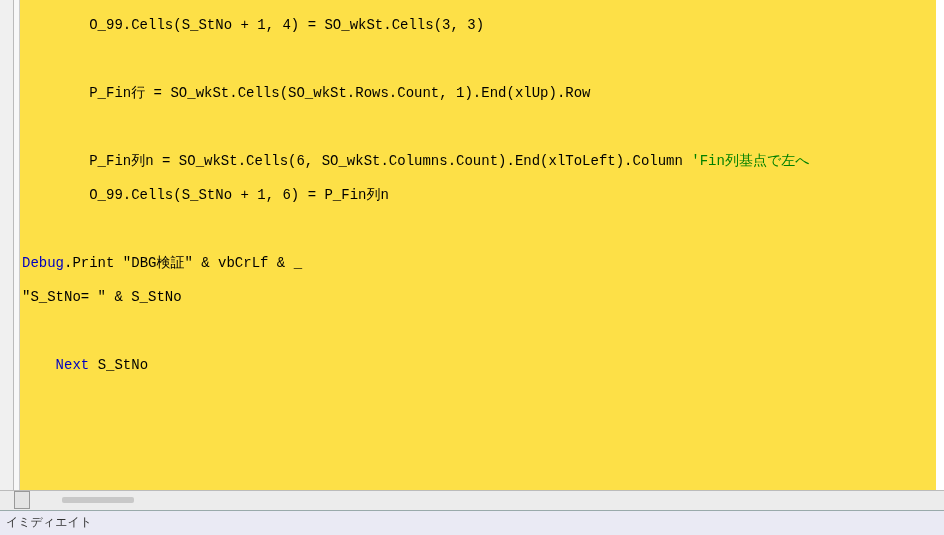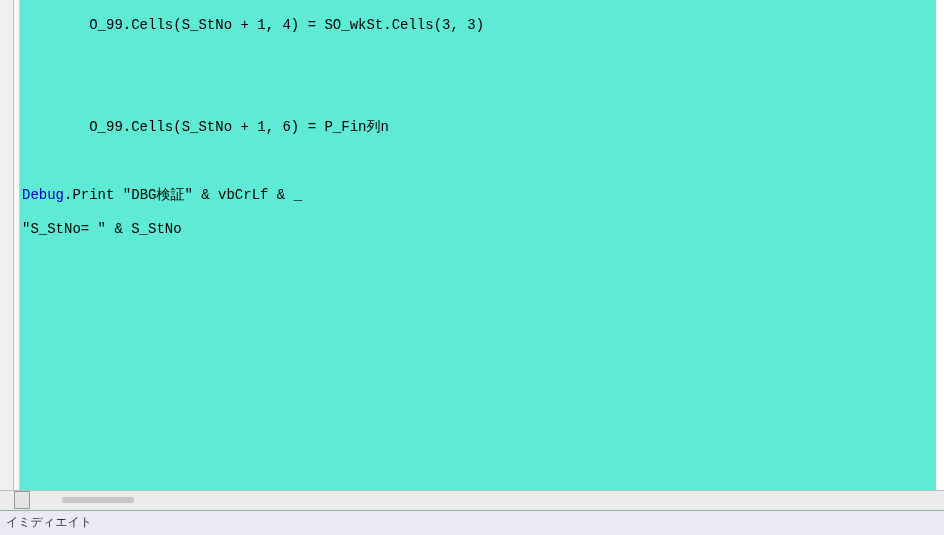--- a/index.html
+++ b/index.html
@@ -33,21 +33,21 @@
     background: #f8f8f8;
     border-right: 1px solid #ccc;
   }
   .code-area {
     position: absolute;
     left: 20px;
     top: 0;
     right: 8px;
     height: 490px;
     overflow: hidden;
-    background: #5eead4;
+    background: #fde047;
   }
   .code-inner {
     padding: 0 0 0 2px;
     white-space: pre;
   }
   .ln { display: block; height: 18px; line-height: 18px; }
   .kw { color: #0000c0; }
   .cm { color: #008000; }
   .id { color: #000; }
   .bottom-strip {
@@ -94,26 +94,29 @@
 
 <div class="outer">
 
   <div class="left-rail"></div>
   <div class="left-inner"></div>
 
   <div class="code-area">
     <div class="code-inner">
 <span class="ln id">        O_99.Cells(S_StNo + 1, 4) = SO_wkSt.Cells(3, 3)</span>
 <span class="ln"></span>
+<span class="ln id">        P_Fin行 = SO_wkSt.Cells(SO_wkSt.Rows.Count, 1).End(xlUp).Row</span>
 <span class="ln"></span>
+<span class="ln"><span class="id">        P_Fin列n = SO_wkSt.Cells(6, SO_wkSt.Columns.Count).End(xlToLeft).Column </span><span class="cm">'Fin列基点で左へ</span></span>
 <span class="ln id">        O_99.Cells(S_StNo + 1, 6) = P_Fin列n</span>
 <span class="ln"></span>
 <span class="ln"><span class="kw">Debug</span><span class="id">.Print "DBG検証" &amp; vbCrLf &amp; _</span></span>
 <span class="ln id">"S_StNo= " &amp; S_StNo</span>
 <span class="ln"></span>
+<span class="ln"><span class="kw">    Next </span><span class="id">S_StNo</span></span>
 <span class="ln"></span>
 
 
 
 
 
 
 
 
 

